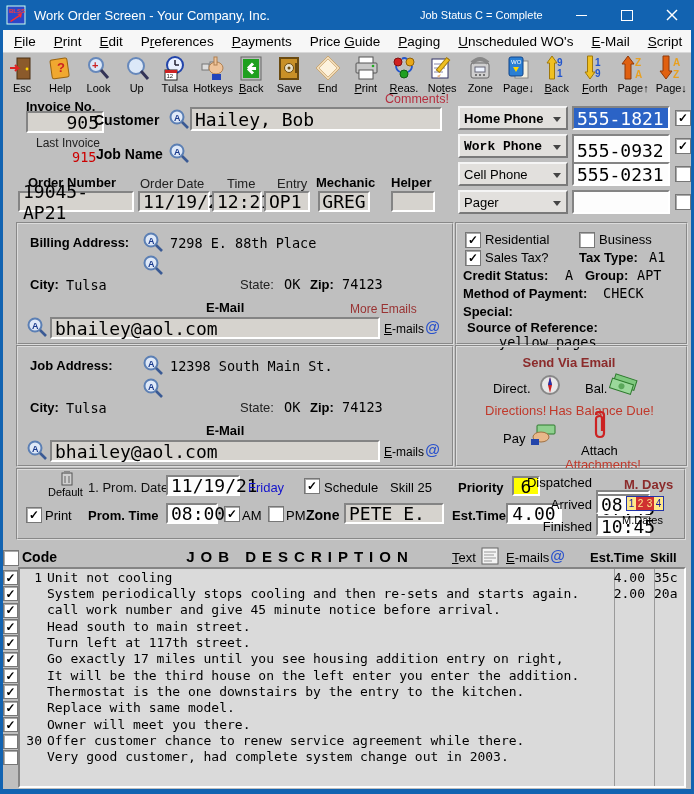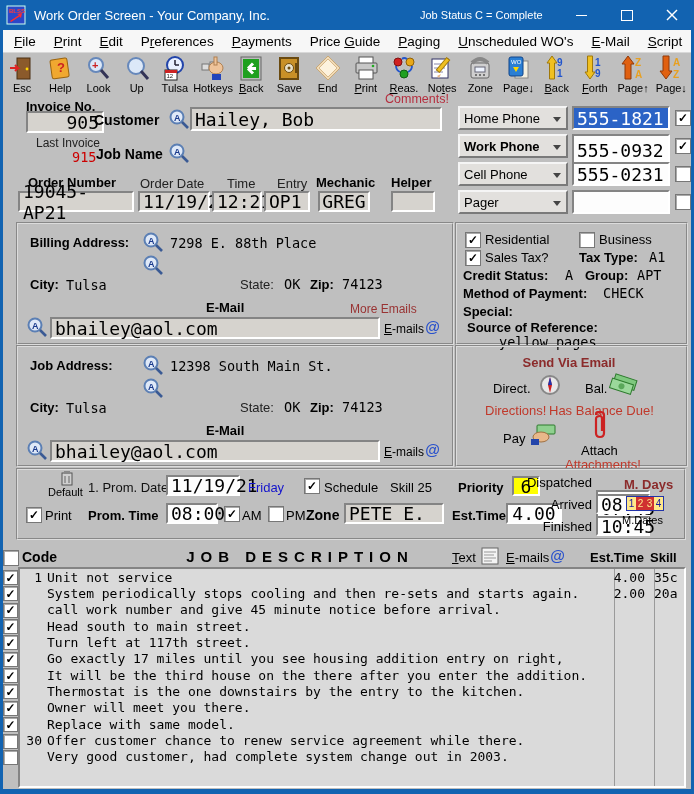--- a/index.html
+++ b/index.html
@@ -327,27 +327,27 @@
   <span class="mag abs" style="left:168px;top:142px;">
       <svg width="22" height="22" viewBox="0 0 22 22">
         <circle cx="9" cy="9" r="6.5" fill="#dfe9f8" stroke="#5b7fb4" stroke-width="2"></circle>
         <text x="6" y="13" font-size="9" font-weight="bold" fill="#1a3a8c">A</text>
         <line x1="14" y1="14" x2="20" y2="20" stroke="#3a5a94" stroke-width="2.6"></line>
       </svg>
     </span>
 
   <div id="phones">
       <div class="combo" style="left: 458px; top: 106px; width: 110px;">
-        <span style="font-weight: normal;">Home Phone</span>
+        <span style="font-weight: bold;">Home Phone</span>
         <span class="arr"></span>
       </div>
       <div class="inp white sel" style="left: 572px; top: 106px; width: 98px; height: 24px;">555-1821</div>
       <span class="cb" style="left: 675px; top: 110px;">✓</span>
       <div class="combo" style="left: 458px; top: 134px; width: 110px;">
-        <span style="font-weight: bold;">Work Phone</span>
+        <span style="font-weight: bold; font-family: Liberation Mono, monospace;">Work Phone</span>
         <span class="arr"></span>
       </div>
       <div class="inp white" style="left: 572px; top: 134px; width: 98px; height: 32px;">555-0932</div>
       <span class="cb" style="left: 675px; top: 138px;">✓</span>
       <div class="combo" style="left: 458px; top: 162px; width: 110px;">
         <span>Cell Phone</span>
         <span class="arr"></span>
       </div>
       <div class="inp white" style="left: 572px; top: 162px; width: 98px; height: 24px;">555-0231</div>
       <span class="cb" style="left: 675px; top: 166px;"></span>
@@ -584,28 +584,28 @@
       <span class="cb" style="left: 3px; top: 684.45px; width: 13px; height: 13px;">✓</span>
       <span class="cb" style="left: 3px; top: 700.8px; width: 13px; height: 13px;">✓</span>
       <span class="cb" style="left: 3px; top: 717.15px; width: 13px; height: 13px;">✓</span>
       <span class="cb" style="left: 3px; top: 733.5px; width: 13px; height: 13px;"></span>
       <span class="cb" style="left: 3px; top: 749.85px; width: 13px; height: 13px;"></span>
     </div>
   <div id="jd-list">
     <div class="jd-sep" style="left:594px;"></div>
     <div class="jd-sep" style="left:634px;"></div>
     <div id="jd-rows">
-        <div class="jd-row"><span class="jd-code">1</span><span class="jd-text">Unit not service</span><span class="jd-est">4.00</span><span class="jd-skill">35c</span></div>
+        <div class="jd-row"><span class="jd-code">1</span><span class="jd-text">Unit not cooling</span><span class="jd-est">4.00</span><span class="jd-skill">35c</span></div>
         <div class="jd-row"><span class="jd-code"></span><span class="jd-text">System periodically stops cooling and then re-sets and starts again.</span><span class="jd-est">2.00</span><span class="jd-skill">20a</span></div>
         <div class="jd-row"><span class="jd-code"></span><span class="jd-text">call work number and give 45 minute notice before arrival.</span><span class="jd-est"></span><span class="jd-skill"></span></div>
         <div class="jd-row"><span class="jd-code"></span><span class="jd-text">Head south to main street.</span><span class="jd-est"></span><span class="jd-skill"></span></div>
         <div class="jd-row"><span class="jd-code"></span><span class="jd-text">Turn left at 117th street.</span><span class="jd-est"></span><span class="jd-skill"></span></div>
         <div class="jd-row"><span class="jd-code"></span><span class="jd-text">Go exactly 17 miles until you see housing addition entry on right,</span><span class="jd-est"></span><span class="jd-skill"></span></div>
-        <div class="jd-row"><span class="jd-code"></span><span class="jd-text">It will be the third house on the there after you enter the addition.</span><span class="jd-est"></span><span class="jd-skill"></span></div>
+        <div class="jd-row"><span class="jd-code"></span><span class="jd-text">It will be the third house on the left enter you enter the addition.</span><span class="jd-est"></span><span class="jd-skill"></span></div>
         <div class="jd-row"><span class="jd-code"></span><span class="jd-text">Thermostat is the one downstairs by the entry to the kitchen.</span><span class="jd-est"></span><span class="jd-skill"></span></div>
+        <div class="jd-row"><span class="jd-code"></span><span class="jd-text">Replace with same model.</span><span class="jd-est"></span><span class="jd-skill"></span></div>
         <div class="jd-row"><span class="jd-code"></span><span class="jd-text">Owner will meet you there.</span><span class="jd-est"></span><span class="jd-skill"></span></div>
-        <div class="jd-row"><span class="jd-code"></span><span class="jd-text">Replace with same model.</span><span class="jd-est"></span><span class="jd-skill"></span></div>
         <div class="jd-row"><span class="jd-code">30</span><span class="jd-text">Offer customer chance to renew service agreement while there.</span><span class="jd-est"></span><span class="jd-skill"></span></div>
         <div class="jd-row"><span class="jd-code"></span><span class="jd-text">Very good customer, had complete system change out in 2003.</span><span class="jd-est"></span><span class="jd-skill"></span></div>
       </div>
   </div>
 
 </div>
 
 </body></html>

